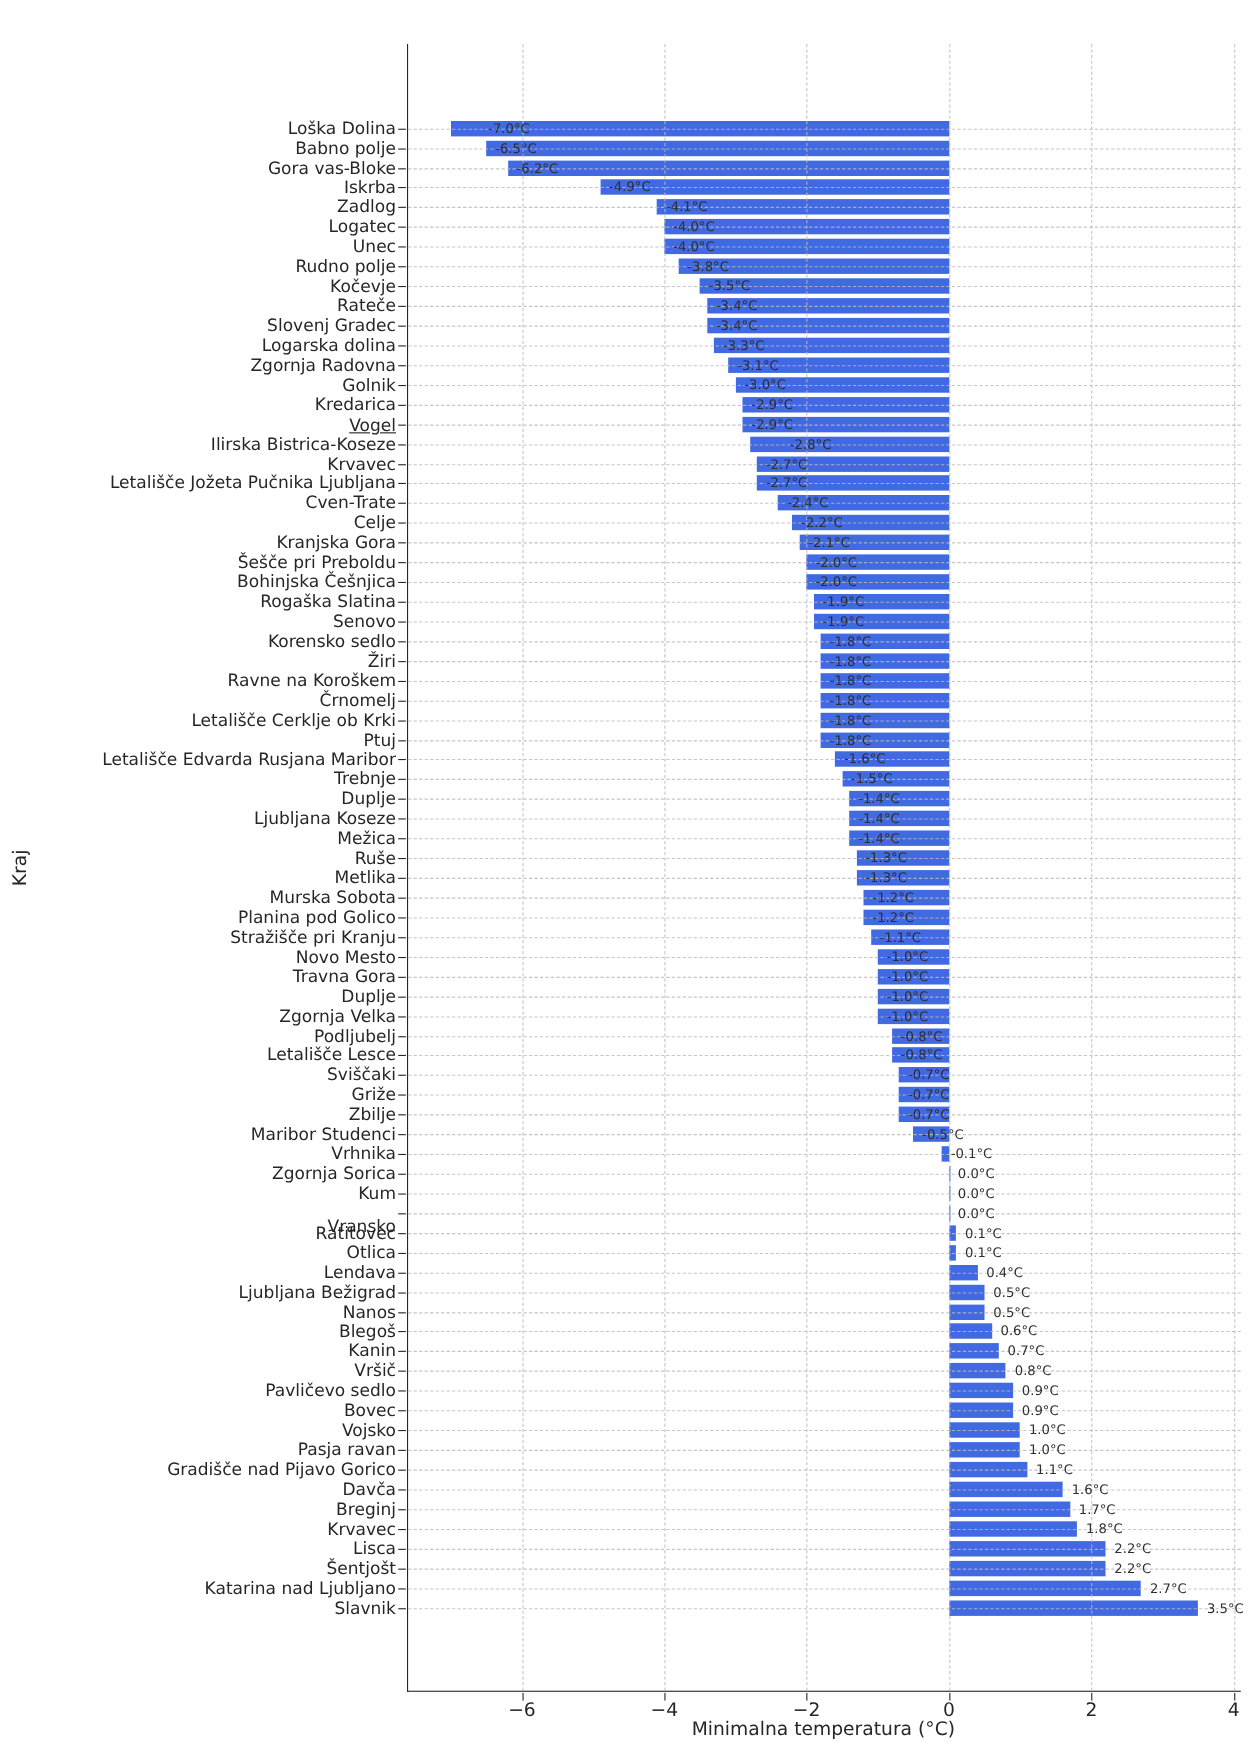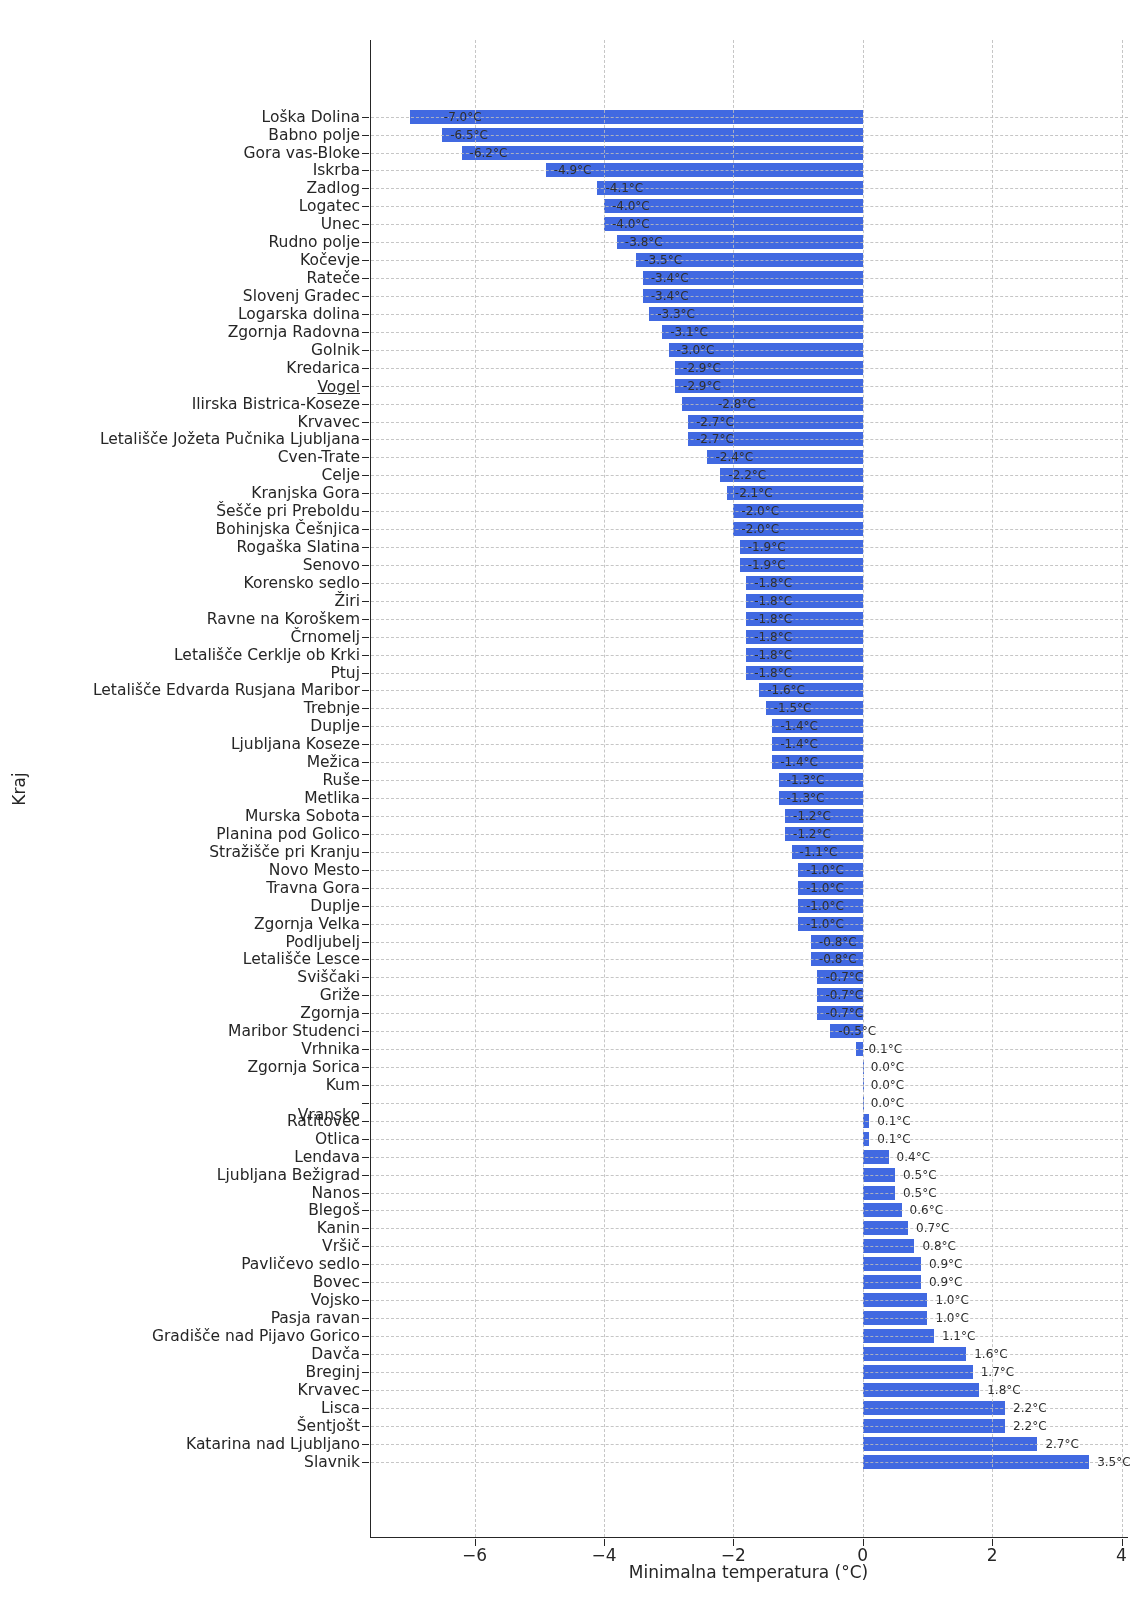--- a/index.html
+++ b/index.html
@@ -298,21 +298,21 @@
       <div class="yticklabel" style="top: 928.388px;">Sviščaki</div>
       <div class="bar" style="left: 446.436px; width: 45.2906px; top: 930.388px; background: rgb(65, 105, 225);"></div>
       <div class="vallabel" style="left: 454.436px; top: 930.388px;">-0.7°C</div>
       <div class="hgrid" style="top: 955.319px;"></div>
       <div class="ytickmark" style="top: 955.319px;"></div>
       <div class="yticklabel" style="top: 946.319px;">Griže</div>
       <div class="bar" style="left: 446.436px; width: 45.2906px; top: 948.319px; background: rgb(65, 105, 225);"></div>
       <div class="vallabel" style="left: 454.436px; top: 948.319px;">-0.7°C</div>
       <div class="hgrid" style="top: 973.25px;"></div>
       <div class="ytickmark" style="top: 973.25px;"></div>
-      <div class="yticklabel" style="top: 964.25px;">Zgornja</div>
+      <div class="yticklabel" style="top: 964.25px;">Zbilje</div>
       <div class="bar" style="left: 446.436px; width: 45.2906px; top: 966.25px; background: rgb(65, 105, 225);"></div>
       <div class="vallabel" style="left: 454.436px; top: 966.25px;">-0.7°C</div>
       <div class="hgrid" style="top: 991.181px;"></div>
       <div class="ytickmark" style="top: 991.181px;"></div>
       <div class="yticklabel" style="top: 982.181px;">Maribor Studenci</div>
       <div class="bar" style="left: 459.376px; width: 32.3504px; top: 984.181px; background: rgb(65, 105, 225);"></div>
       <div class="vallabel" style="left: 467.376px; top: 984.181px;">-0.5°C</div>
       <div class="hgrid" style="top: 1009.11px;"></div>
       <div class="ytickmark" style="top: 1009.11px;"></div>
       <div class="yticklabel" style="top: 1000.11px;">Vrhnika</div>

